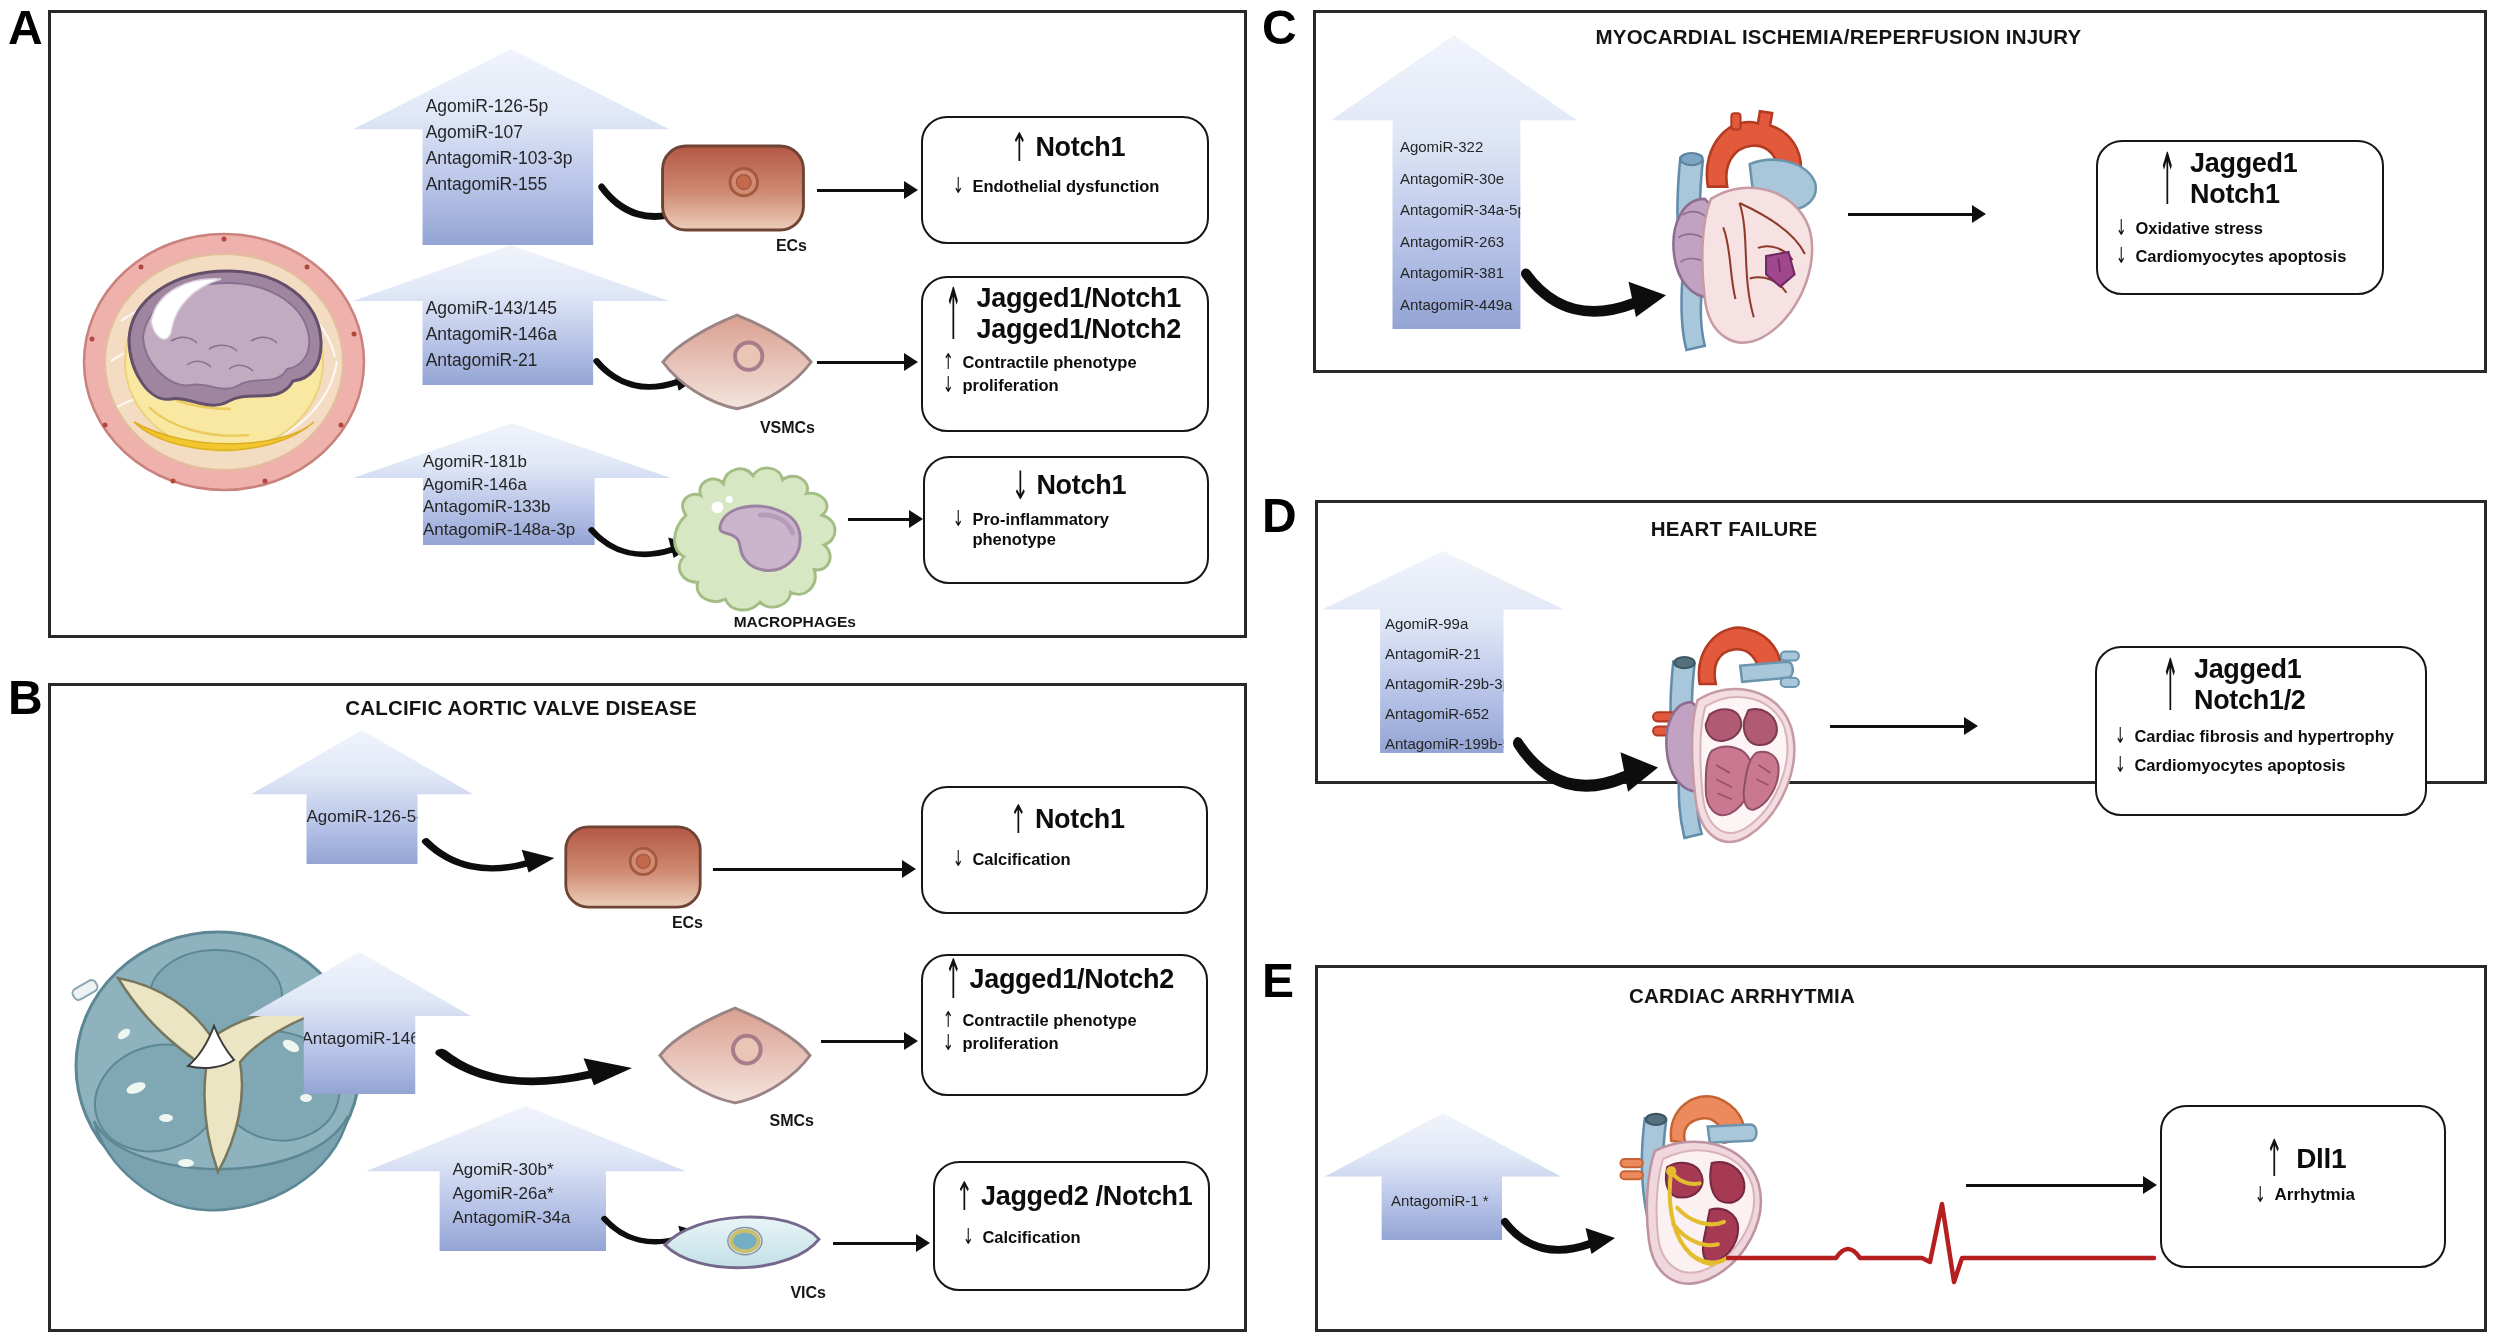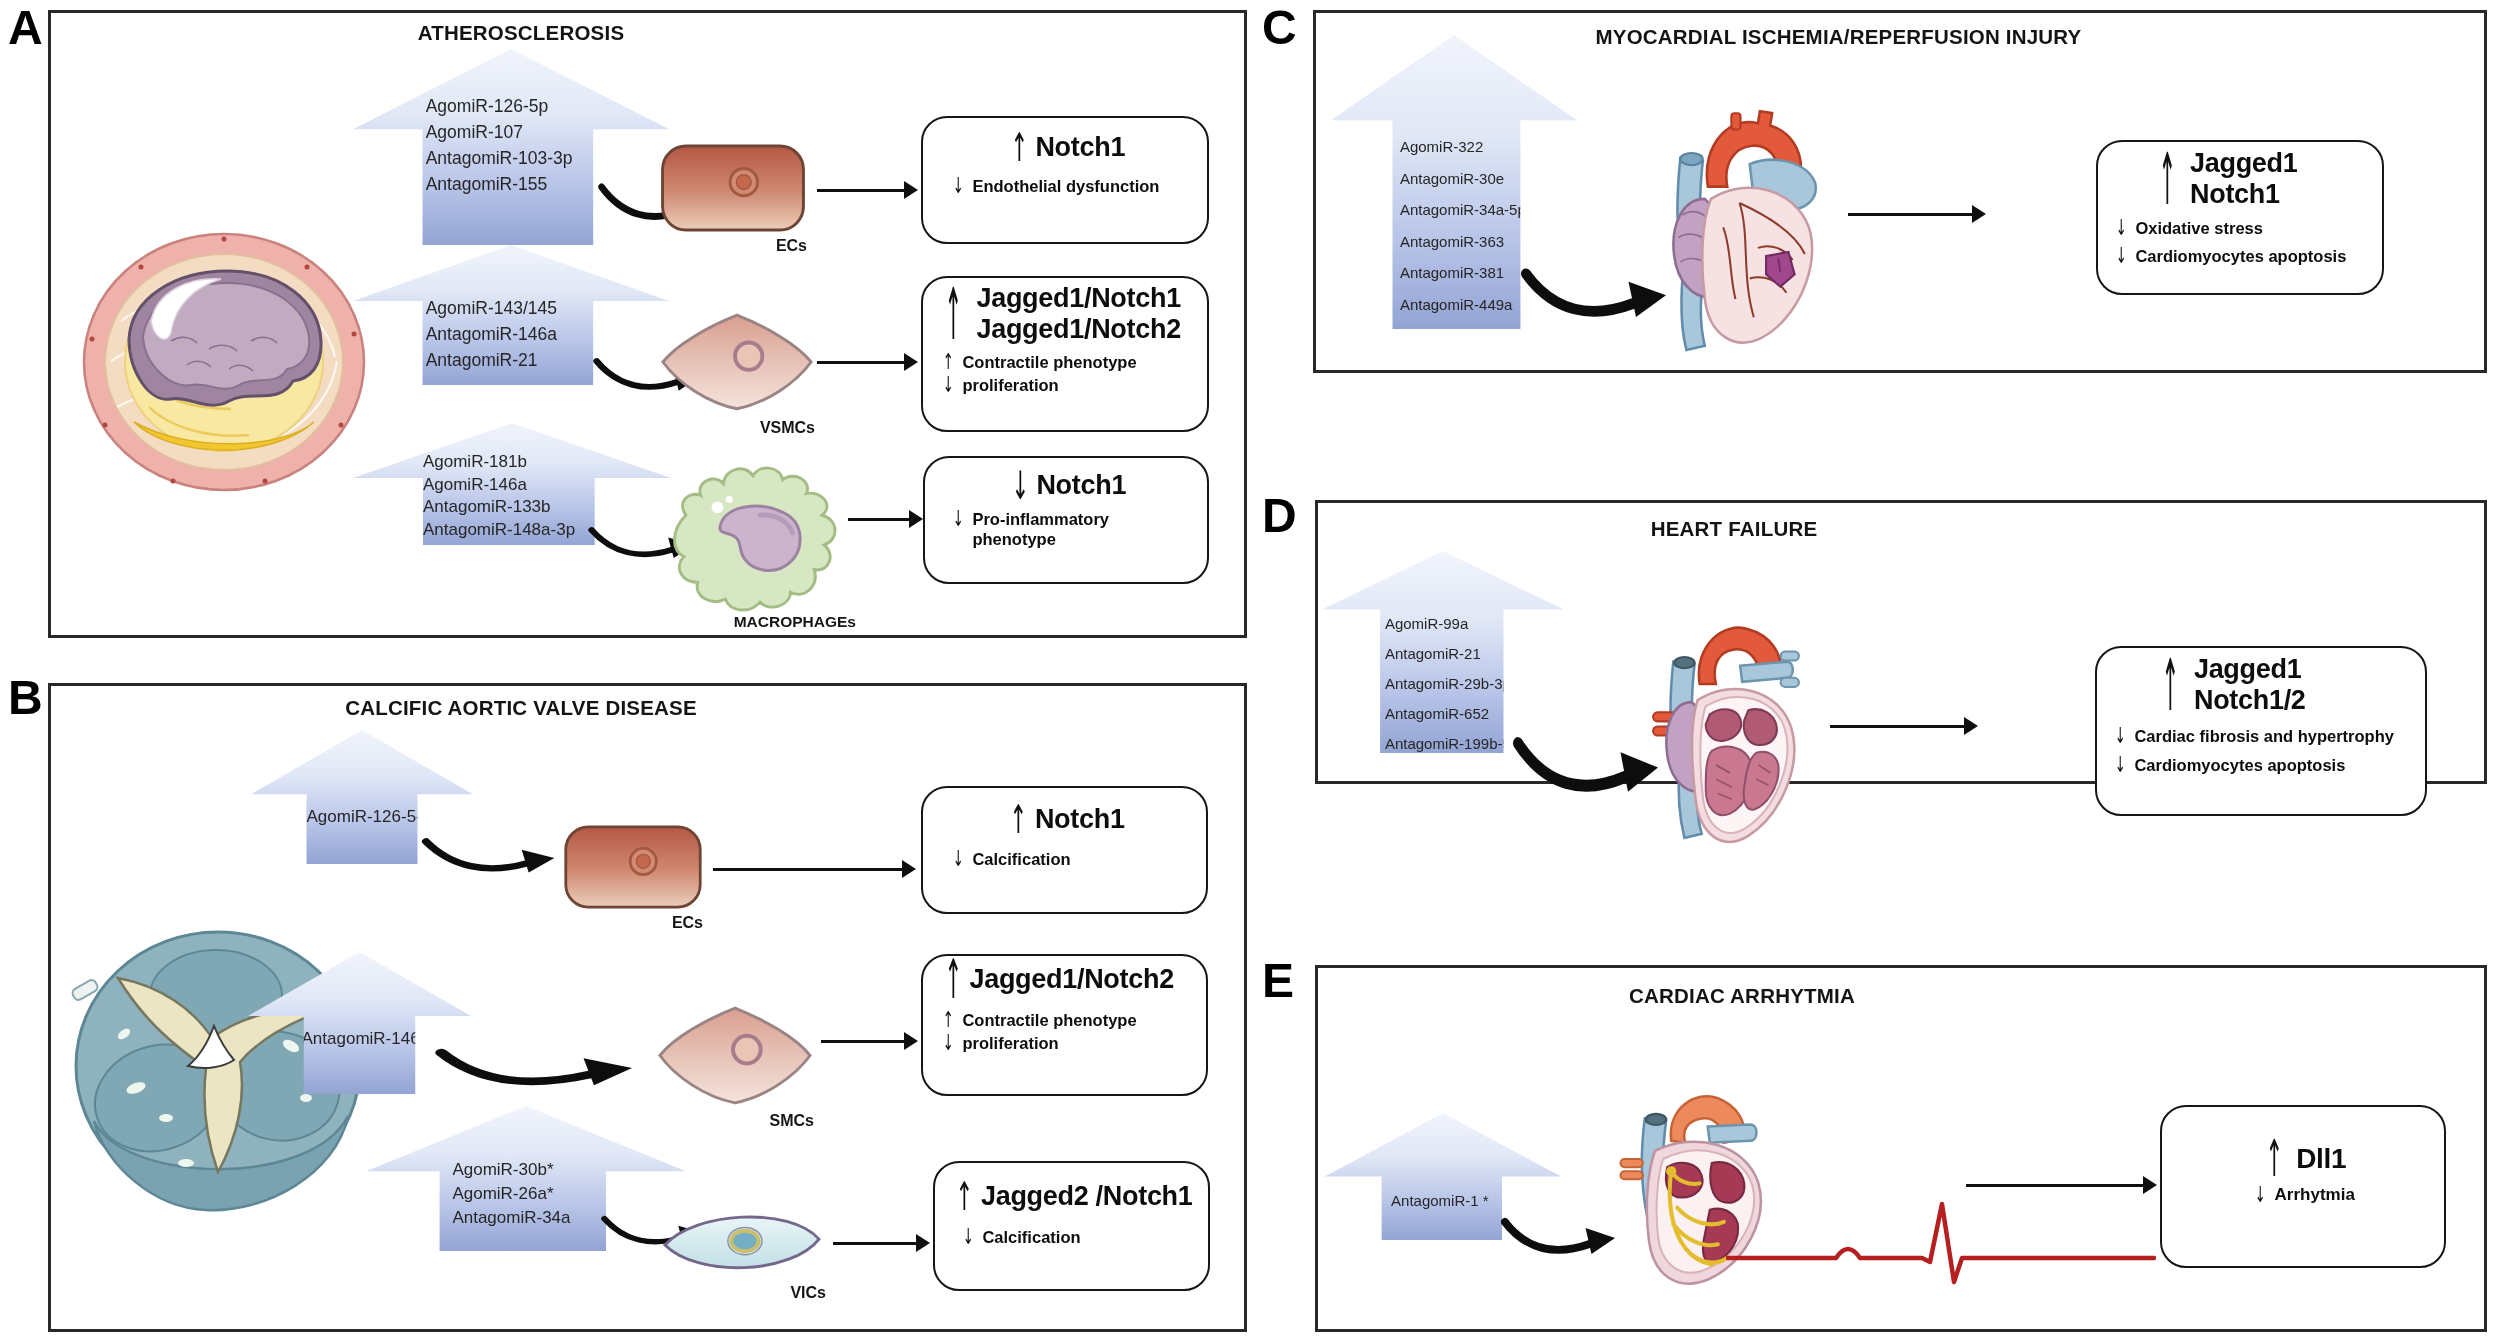--- a/index.html
+++ b/index.html
@@ -56,21 +56,20 @@
   </defs>
 </svg>
 
 <div class="panel-label" style="left:8px;top:4px">A</div>
 <div class="panel-label" style="left:8px;top:674px">B</div>
 <div class="panel-label" style="left:1262px;top:4px">C</div>
 <div class="panel-label" style="left:1262px;top:492px">D</div>
 <div class="panel-label" style="left:1262px;top:957px">E</div>
 
 <div class="panel" style="left:48px;top:10px;width:1199px;height:628px">
-  <div class="panel-title" style="left:0;top:8px;width:940px">ATHEROSCLEROSIS</div>
 
   <svg class="ill" style="left:28px;top:216px" width="290" height="270" viewBox="0 0 290 270">
     <ellipse cx="145" cy="133" rx="140" ry="128" fill="#eeb1ab" stroke="#c9827d" stroke-width="2.5"></ellipse>
     <circle cx="145" cy="10" r="2.5" fill="#b5453f"></circle>
         <circle cx="228" cy="38" r="2.5" fill="#b5453f"></circle>
     <circle cx="275" cy="105" r="2.5" fill="#b5453f"></circle>
         <circle cx="262" cy="196" r="2.5" fill="#b5453f"></circle>
     <circle cx="186" cy="252" r="2.5" fill="#b5453f"></circle>
         <circle cx="94" cy="252" r="2.5" fill="#b5453f"></circle>
     <circle cx="26" cy="196" r="2.5" fill="#b5453f"></circle>
@@ -328,21 +327,21 @@
 </div>
 
 <div class="panel" style="left:1313px;top:10px;width:1174px;height:363px">
   <div class="panel-title" style="left:0;top:12px;width:1045px">MYOCARDIAL ISCHEMIA/REPERFUSION INJURY</div>
 
   <div class="blue-arrow" style="left:15px;top:22px;width:246px;height:294px;clip-path:polygon(50% 0,100% 29%,77% 29%,77% 100%,25% 100%,25% 29%,0 29%)">
     <div class="mirna-list" style="left:28%;top:96px;width:58%;font-size:15px;line-height:31.5px">
       <span class="mirna-item">AgomiR-322</span>
       <span class="mirna-item">AntagomiR-30e</span>
       <span class="mirna-item">AntagomiR-34a-5p</span>
-      <span class="mirna-item">AntagomiR-363</span>
+      <span class="mirna-item">AntagomiR-263</span>
       <span class="mirna-item">AntagomiR-381</span>
       <span class="mirna-item">AntagomiR-449a</span>
     </div>
   </div>
 
   <div class="curve" style="left:205px;top:250px;width:150px;height:62px">
     <svg viewBox="0 0 120 46" preserveAspectRatio="none">
           <path d="M4,8 C26,36 56,42 90,30" fill="none" stroke="#0d0d0d" stroke-width="8" stroke-linecap="round"></path>
           <polygon points="116,24 86,14 92,40" fill="#0d0d0d"></polygon>
         </svg>

